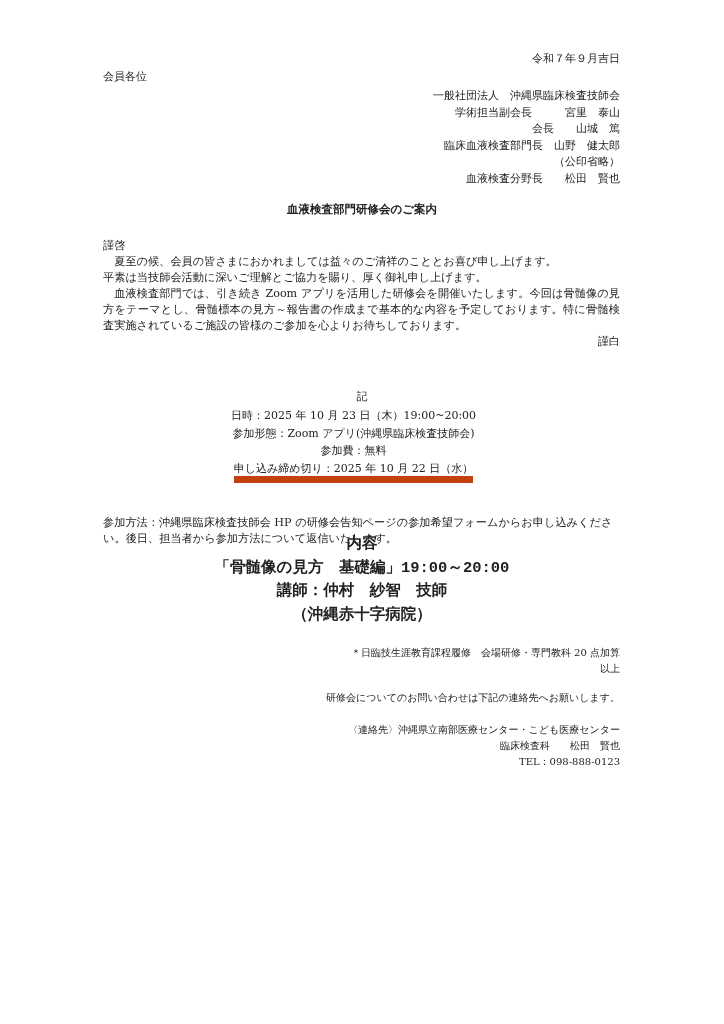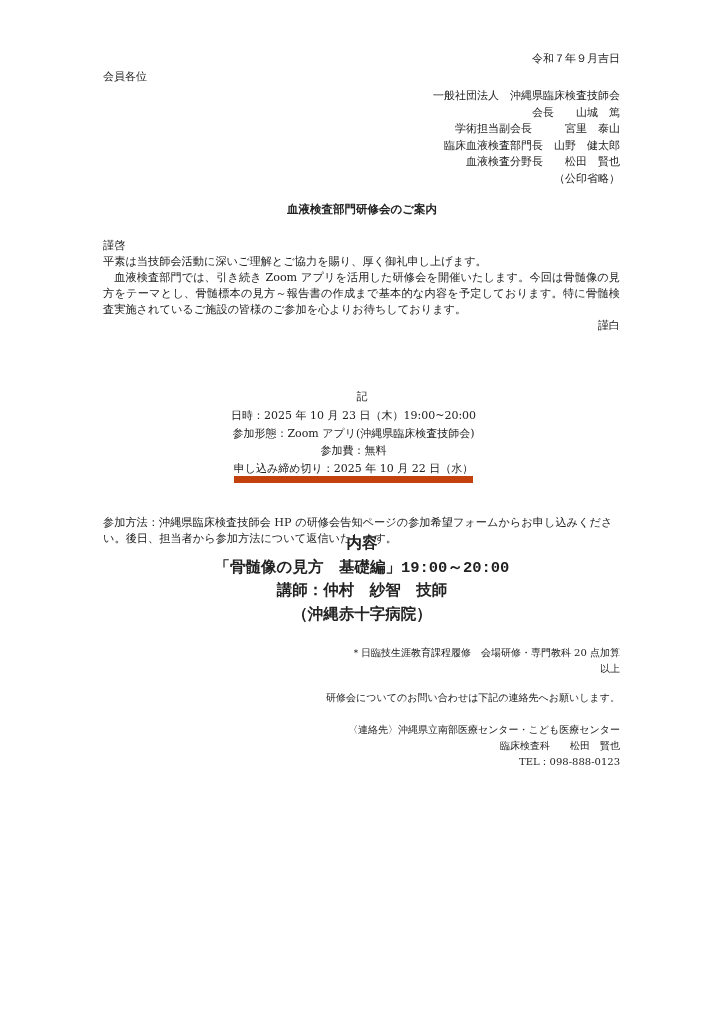--- a/index.html
+++ b/index.html
@@ -19,31 +19,32 @@
   .sig { position:absolute; right:104px; font-size:11px; line-height:16.5px; text-align:right; }
 </style>
 </head>
 <body>
 
 <div class="abs t11 r" style="right:104px; top:51px;">令和７年９月吉日</div>
 <div class="abs t11" style="left:103px; top:69px;">会員各位</div>
 
 <div class="sig" style="top:88px;">
   <div>一般社団法人　沖縄県臨床検査技師会</div>
+  <div>学術担当副会長　　　宮里　泰山</div>
   <div>会長　　山城　篤</div>
-  <div>学術担当副会長　　　宮里　泰山</div>
   <div>臨床血液検査部門長　山野　健太郎</div>
+  <div>（公印省略）</div>
   <div>血液検査分野長　　松田　賢也</div>
-  <div>（公印省略）</div>
 </div>
 
 <div class="abs bold" style="left:0; width:724px; top:201px; text-align:center; font-size:11.5px; line-height:16px;">血液検査部門研修会のご案内</div>
 
 <div class="blk" style="top:238px;">
   <p>謹啓</p>
+  <p class="ind">夏至の候、会員の皆さまにおかれましては益々のご清祥のこととお喜び申し上げます。</p>
   <p>平素は当技師会活動に深いご理解とご協力を賜り、厚く御礼申し上げます。</p>
   <p class="ind" style="text-align:justify;">血液検査部門では、引き続き Zoom アプリを活用した研修会を開催いたします。今回は骨髄像の見方をテーマとし、骨髄標本の見方～報告書の作成まで基本的な内容を予定しております。特に骨髄検査実施されているご施設の皆様のご参加を心よりお待ちしております。</p>
   <p style="text-align:right;">謹白</p>
 </div>
 
 <div class="abs t11" style="left:0; width:724px; top:389px; text-align:center;">記</div>
 <div class="abs t11" style="left:231px; top:407px; line-height:17.5px;text-align:center;">
   <div>日時：2025 年 10 月 23 日（木）19:00~20:00</div>
   <div>参加形態：Zoom アプリ(沖縄県臨床検査技師会)</div>
   <div>参加費：無料</div>

